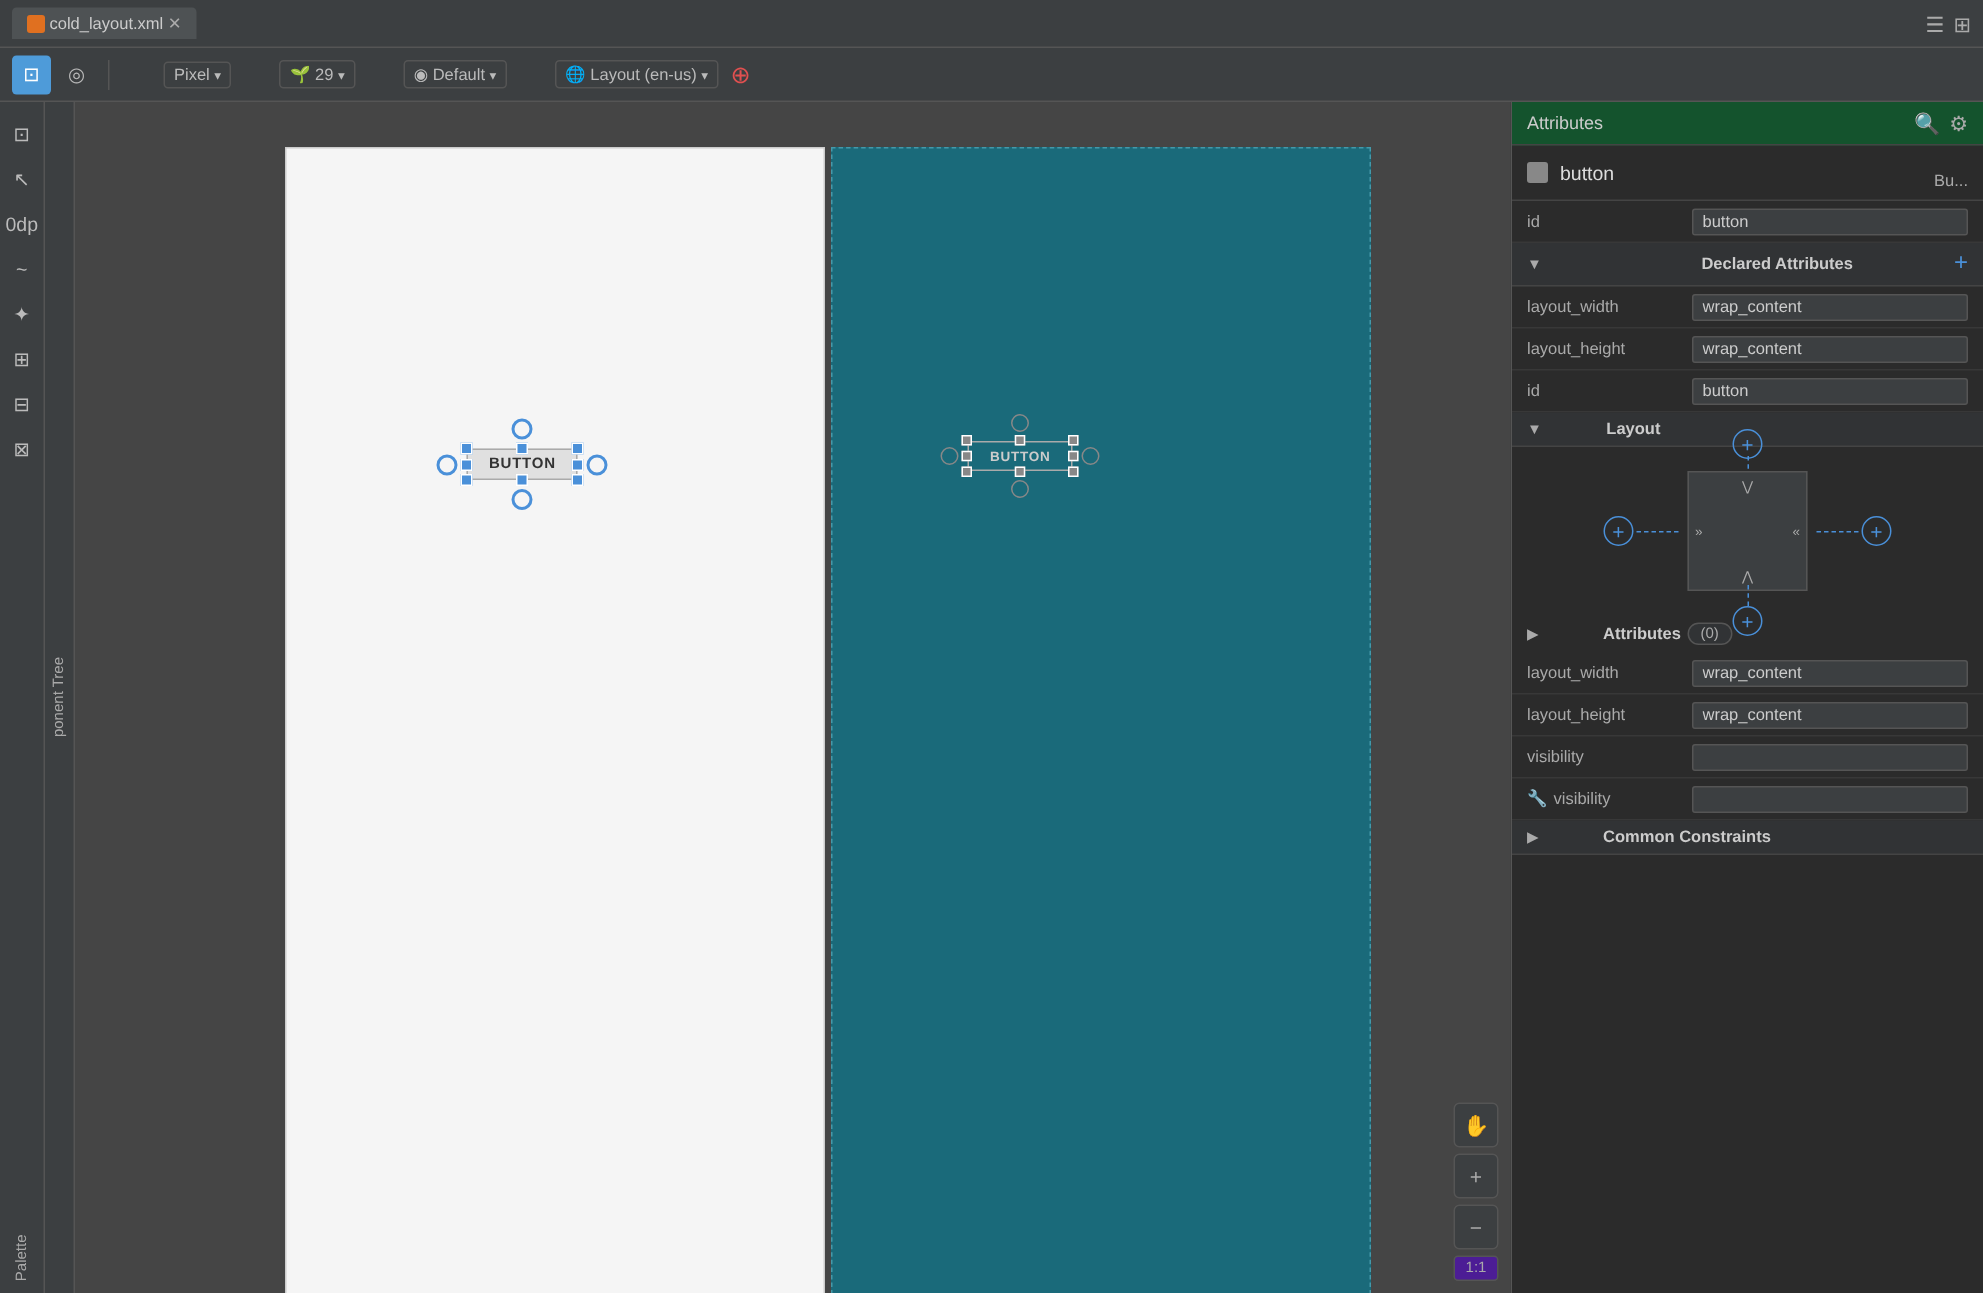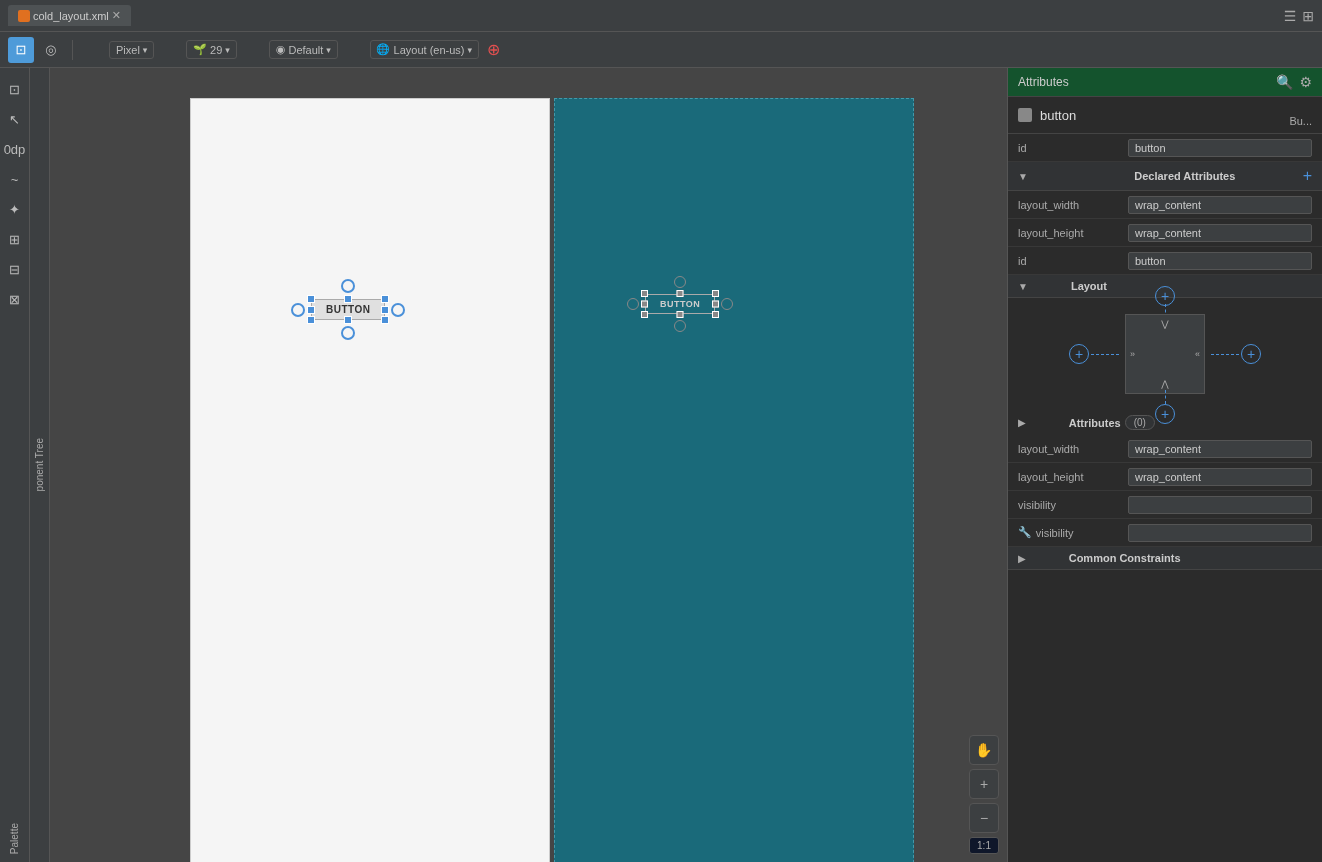--- a/index.html
+++ b/index.html
@@ -231,21 +231,21 @@
     }
     .tool-btn {
       width: 30px; height: 30px;
       background: #3c3f41;
       border: 1px solid #555;
       border-radius: 4px;
       display: flex; align-items: center; justify-content: center;
       color: #aaa; font-size: 14px; cursor: pointer;
     }
     .zoom-label {
-      background: #0f172a;
+      background: #4c1d95;
       border: 1px solid #555;
       padding: 2px 4px;
       font-size: 10px;
       color: #aaa;
       text-align: center;
       border-radius: 3px;
     }
 
     
     .component-tree {

